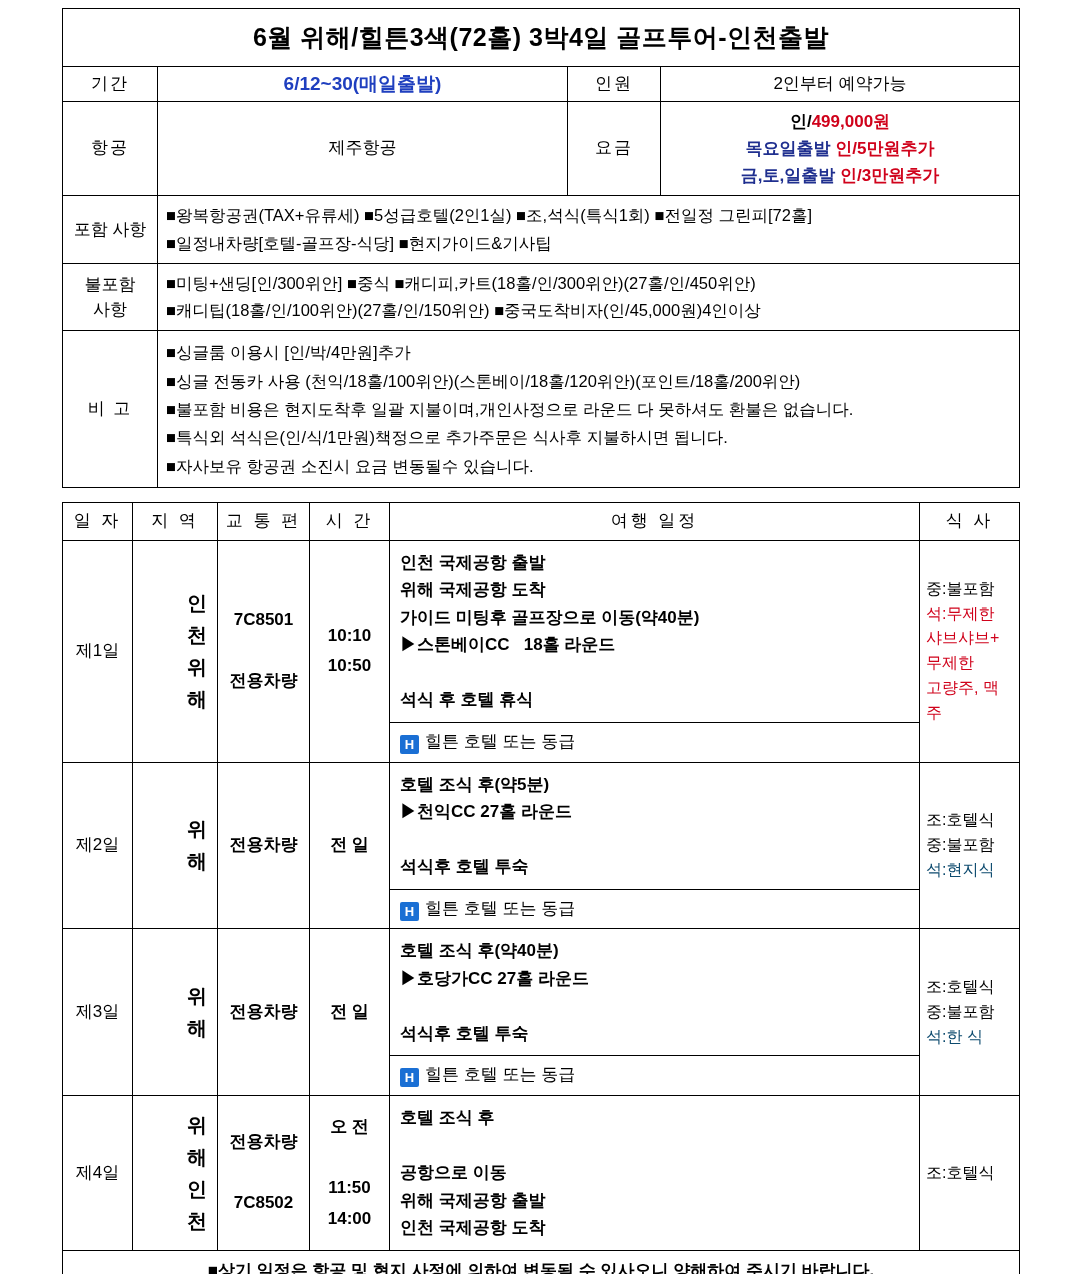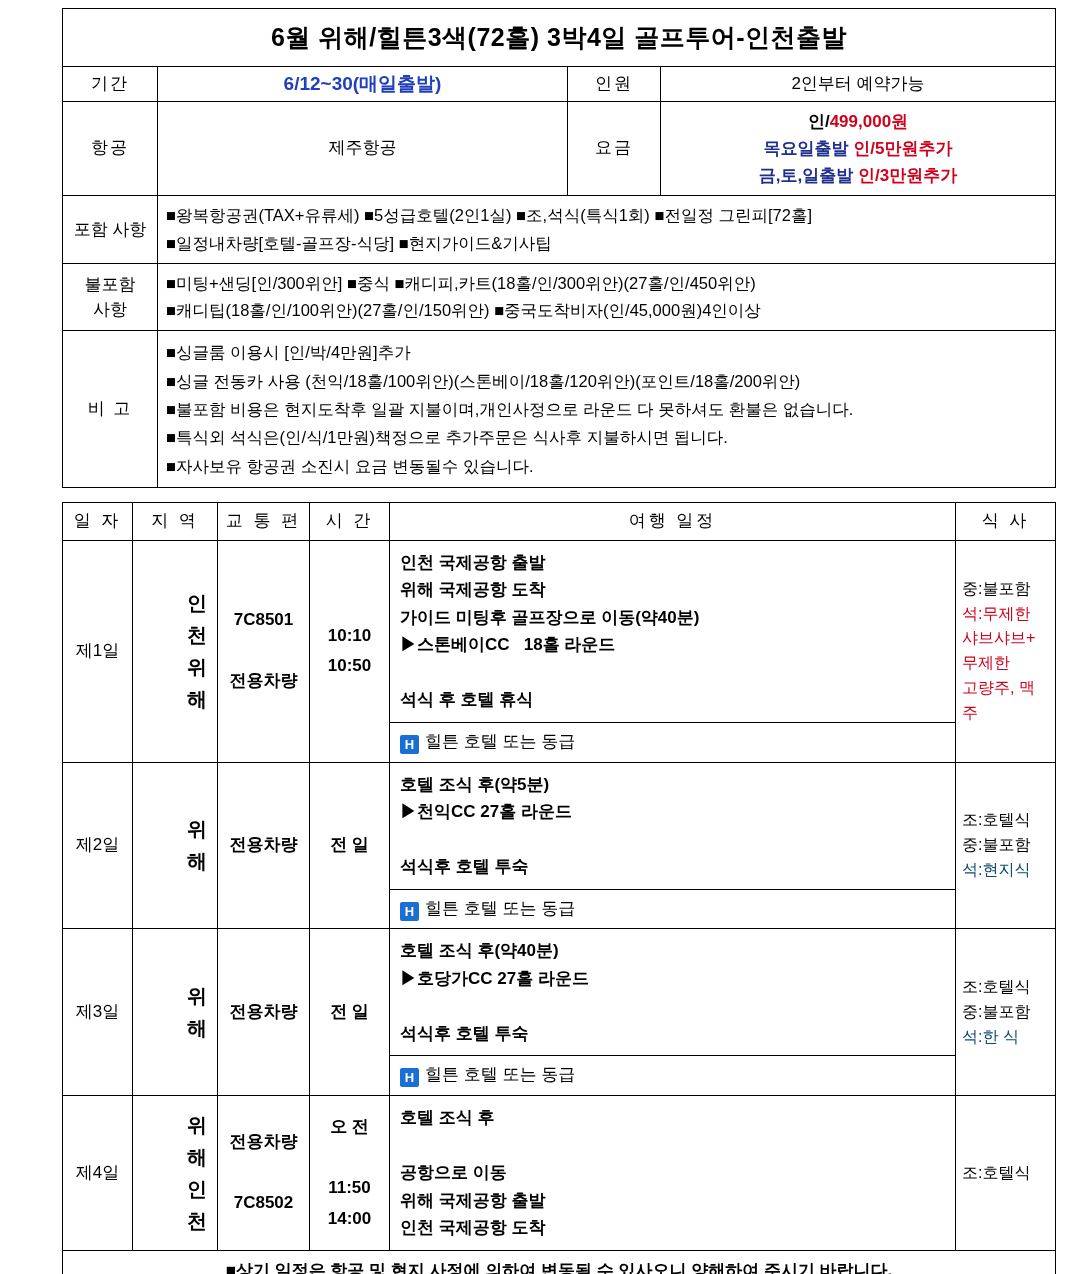--- a/index.html
+++ b/index.html
@@ -7,21 +7,21 @@
     padding: 0;
     background: #f7f7f7;
     font-family: "Liberation Sans", sans-serif;
   }
   #page {
     width: 1080px;
     height: 1274px;
     position: relative;
     background: #ffffff;
     box-sizing: border-box;
-    padding: 8px 24px 10px 62px;
+    padding: 8px 60px 10px 62px;
   }
   table {
     border-collapse: collapse;
     width: 100%;
     table-layout: fixed;
   }
   td, th {
     border: 1px solid #000;
     vertical-align: middle;
     padding: 3px 6px;

